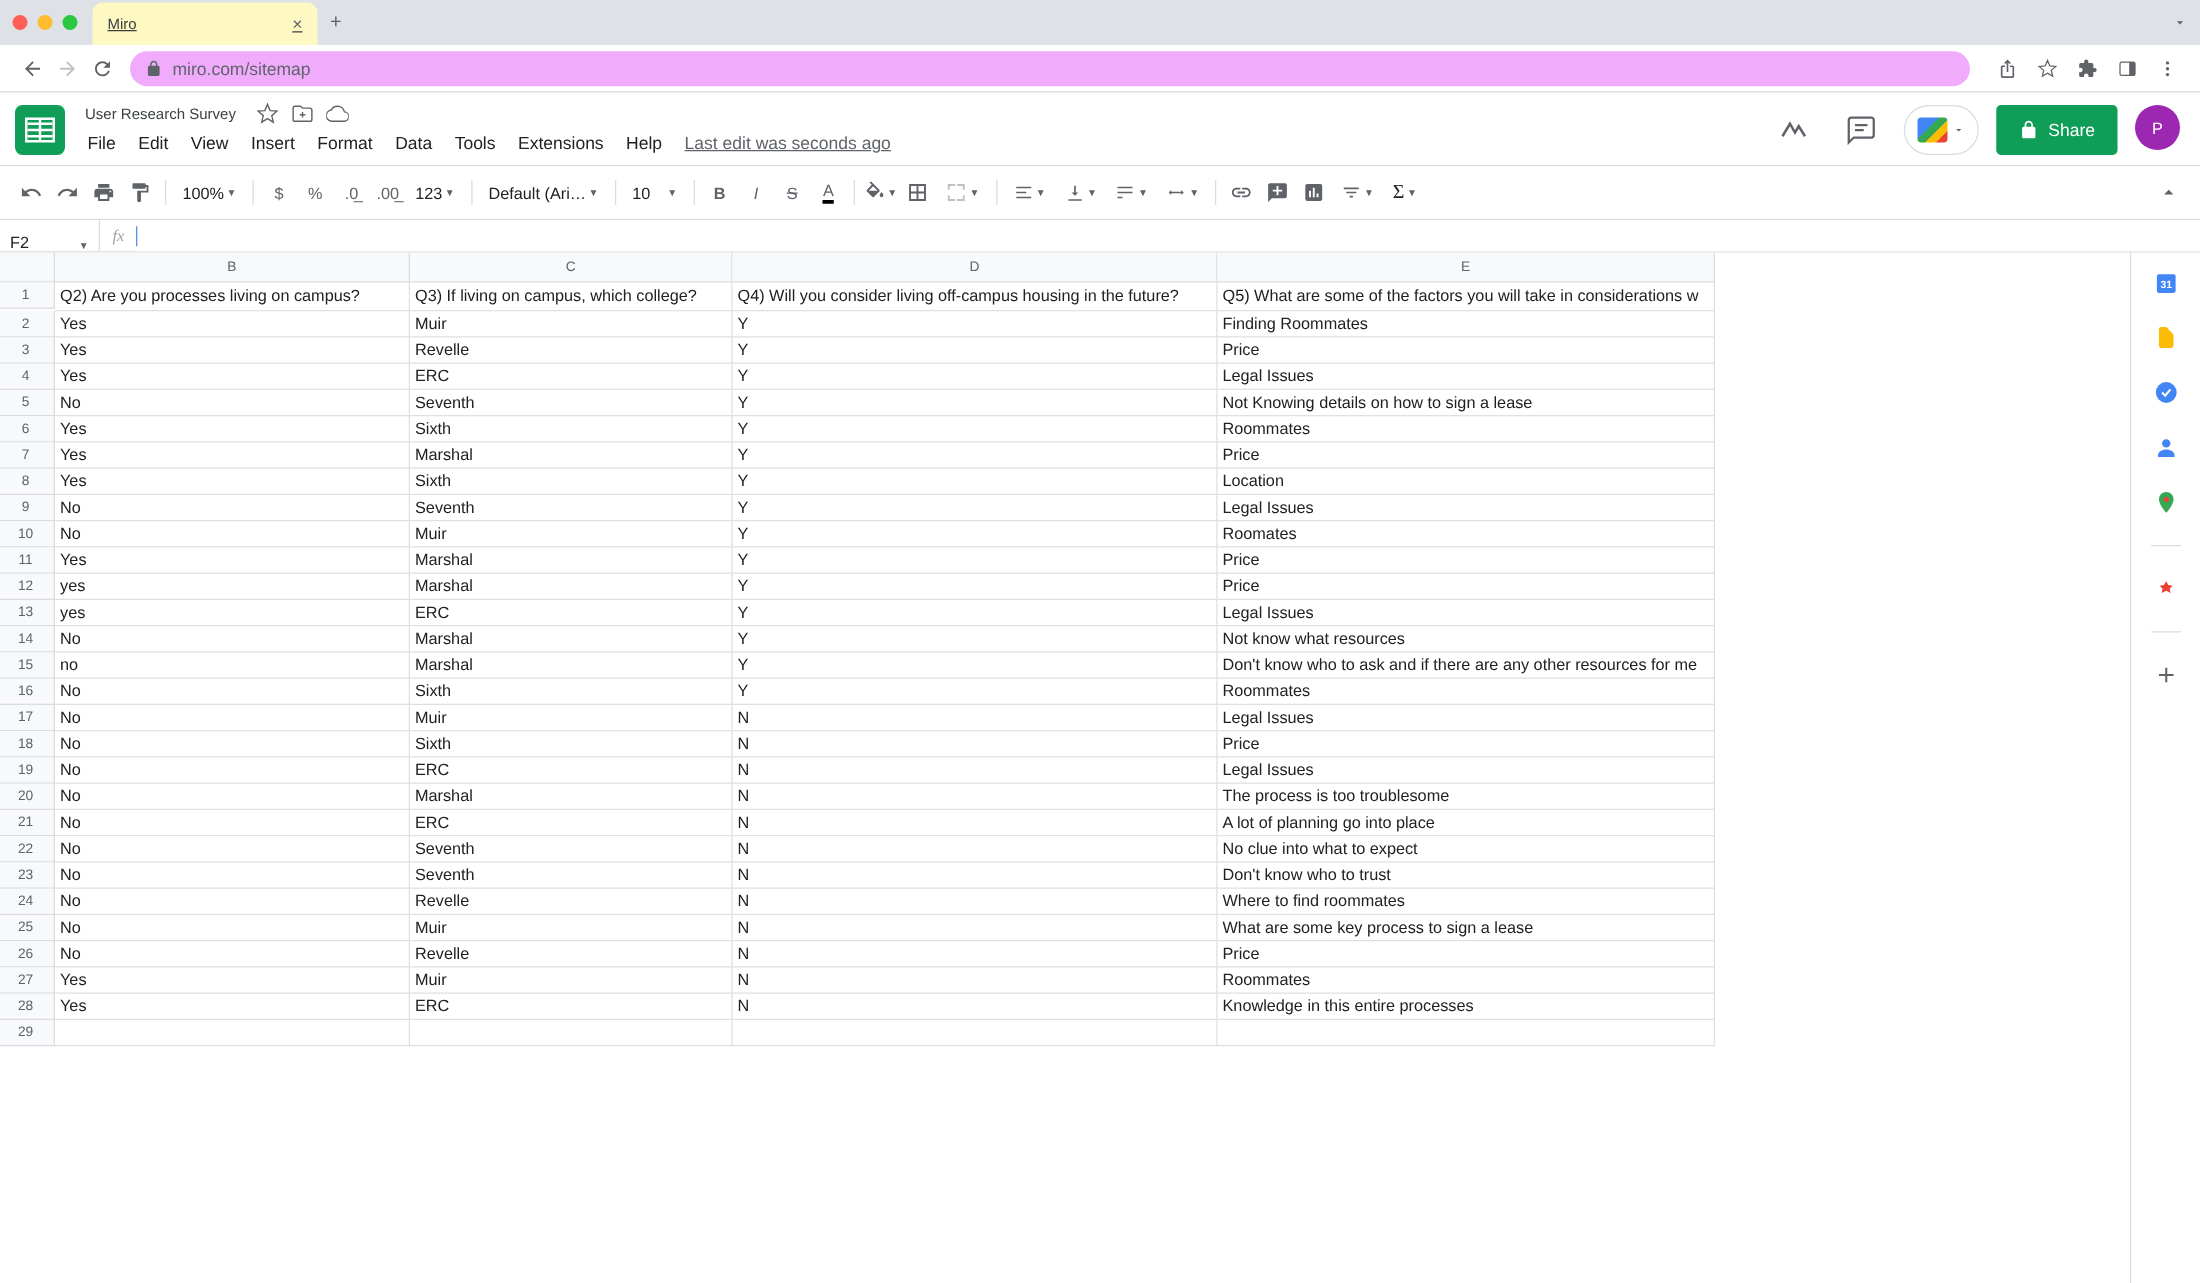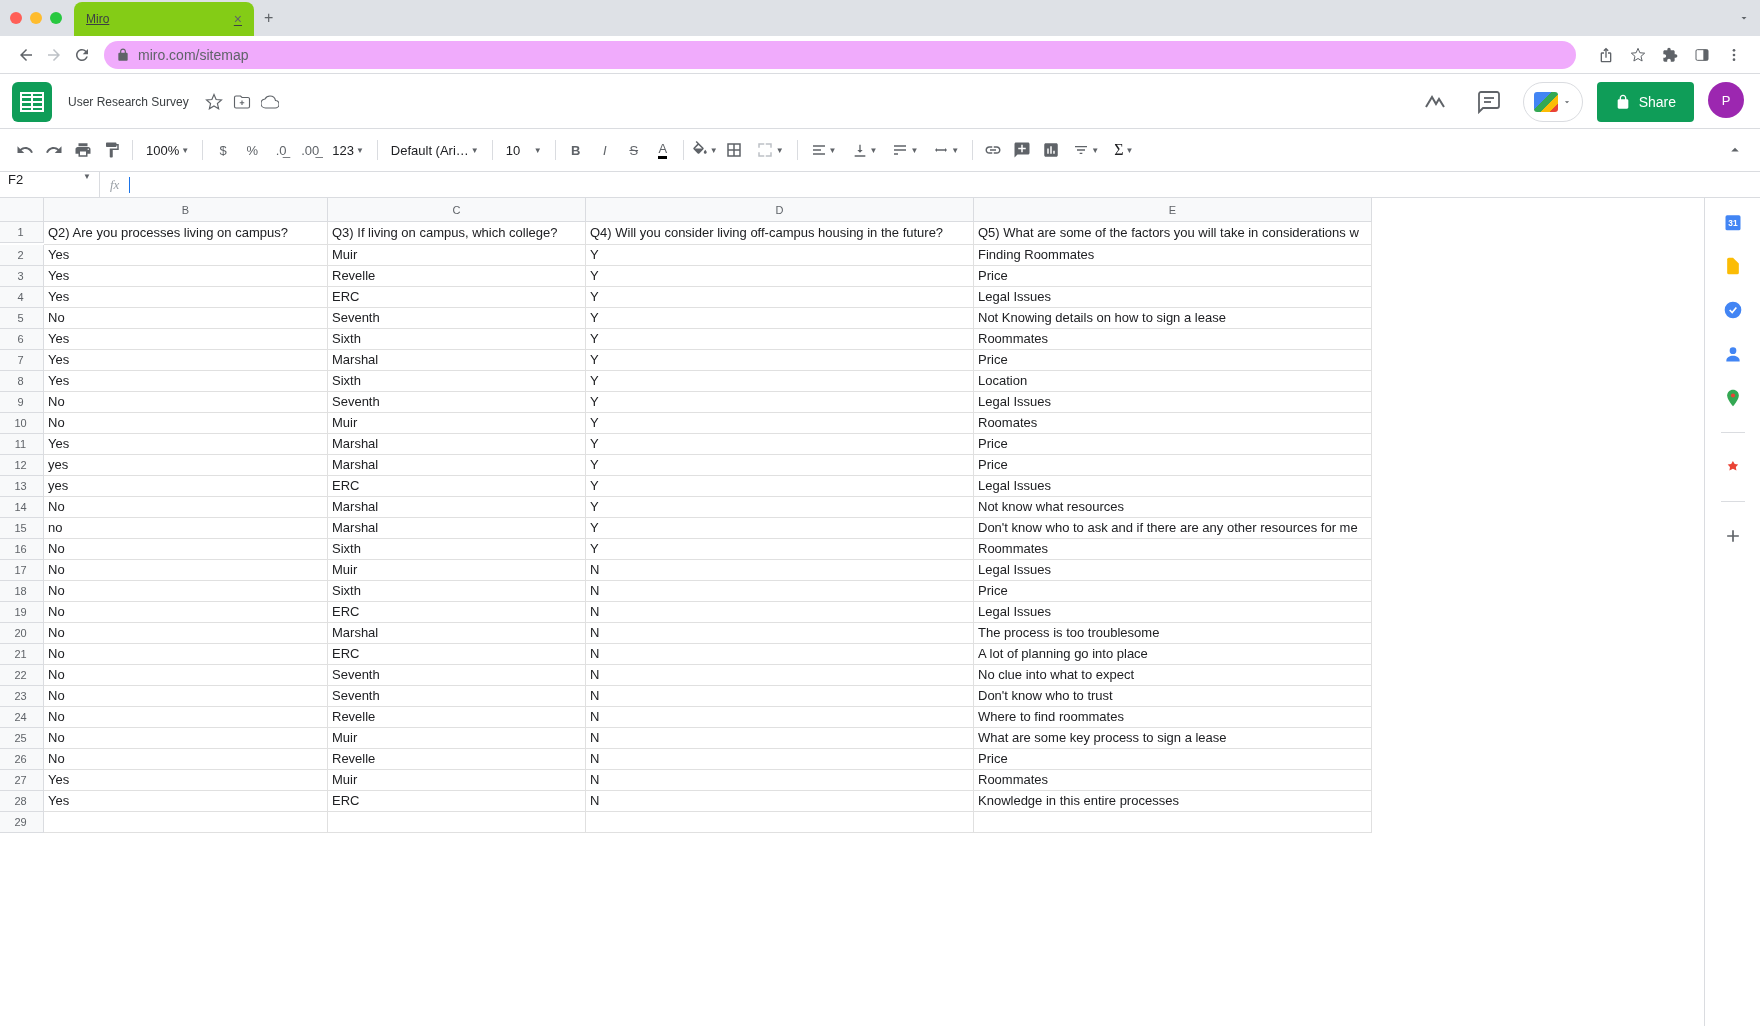--- a/index.html
+++ b/index.html
@@ -5,21 +5,21 @@
 * { box-sizing: border-box; margin: 0; padding: 0; }
 body { font-family: Arial, sans-serif; font-size: 13px; color: #202124; background: #fff; overflow: hidden; }
 
 
 .browser-chrome { background: #dee1e6; height: 36px; display: flex; align-items: center; padding: 0 10px; }
 .traffic-lights { display: flex; gap: 8px; margin-right: 12px; }
 .tl { width: 12px; height: 12px; border-radius: 50%; }
 .tl-red { background: #ff5f57; }
 .tl-yellow { background: #febc2e; }
 .tl-green { background: #28c840; }
-.tab { background: #84cc16; border-radius: 8px 8px 0 0; padding: 8px 12px; display: flex; align-items: center; gap: 8px; min-width: 180px; height: 34px; margin-top: 2px; font-size: 12px; color: #3c4043; text-decoration: underline; }
+.tab { background: #fef9c3; border-radius: 8px 8px 0 0; padding: 8px 12px; display: flex; align-items: center; gap: 8px; min-width: 180px; height: 34px; margin-top: 2px; font-size: 12px; color: #3c4043; text-decoration: underline; }
 .tab-close { margin-left: auto; color: #5f6368; cursor: pointer; font-size: 14px; }
 .new-tab { margin-left: 10px; color: #5f6368; font-size: 16px; cursor: pointer; }
 .chevron-tabs { margin-left: auto; color: #5f6368; cursor: pointer; }
 
 .addr-bar { background: #fff; height: 38px; display: flex; align-items: center; padding: 0 12px; border-bottom: 1px solid #dadce0; }
 .nav-btn { width: 28px; height: 28px; display: flex; align-items: center; justify-content: center; color: #5f6368; cursor: pointer; border-radius: 50%; }
 .addr-field { flex: 1; margin: 0 8px; background: #f0abfc; border-radius: 14px; height: 28px; display: flex; align-items: center; padding: 0 12px; color: #5f6368; font-size: 14px; }
 .addr-icons { display: flex; gap: 4px; margin-left: 8px; }
 
 
@@ -49,21 +49,21 @@
 .tb-btn { min-width: 26px; height: 26px; display: flex; align-items: center; justify-content: center; cursor: pointer; border-radius: 2px; color: #5f6368; }
 .tb-sep { width: 1px; height: 20px; background: #dadce0; margin: 0 4px; }
 .tb-dd { display: flex; align-items: center; gap: 2px; padding: 0 6px; height: 26px; cursor: pointer; border-radius: 2px; }
 .dd-arrow { font-size: 8px; color: #5f6368; }
 .font-dd { min-width: 90px; justify-content: space-between; }
 .size-dd { min-width: 48px; justify-content: space-between; }
 .collapse-btn { margin-left: auto; }
 
 
 .formula-row { height: 26px; display: flex; align-items: center; border-bottom: 1px solid #dadce0; }
-.name-box { width: 100px; padding: 0 8px; display: flex; align-items: flex-start; justify-content: space-between; height: 100%; border-right: 1px solid #dadce0; }
+.name-box { width: 80px; padding: 0 8px; display: flex; align-items: flex-end; justify-content: space-between; height: 100%; border-right: 1px solid #dadce0; }
 .fx-label { padding: 0 10px; color: #9aa0a6; font-style: italic; font-family: serif; }
 .fx-input { flex: 1; border: none; outline: none; height: 100%; padding: 0 4px; }
 .fx-cursor { width: 1px; height: 16px; background: #1a73e8; }
 
 
 .grid-wrap { display: flex; height: calc(100vh - 178px); }
 .grid-scroll { flex: 1; overflow: hidden; position: relative; }
 .grid { display: grid; grid-template-columns: 44px 284px 258px 388px 398px; }
 .col-hdr, .row-hdr, .corner { background: #f8f9fa; border-right: 1px solid #dadce0; border-bottom: 1px solid #dadce0; display: flex; align-items: center; justify-content: center; font-size: 11px; color: #5f6368; padding: 3px 0; cursor: pointer; }
 .corner { height: 24px; }
@@ -171,20 +171,32 @@
             <path fill="none" stroke="#5f6368" stroke-width="1.5" d="M10 4H4c-1.1 0-2 .9-2 2v12c0 1.1.9 2 2 2h16c1.1 0 2-.9 2-2V8c0-1.1-.9-2-2-2h-8l-2-2z"></path>
             <path stroke="#5f6368" stroke-width="1.5" d="M12 10v6m-3-3h6"></path>
           </svg>
         </span>
       <span class="title-icon">
           <svg width="18" height="18" viewBox="0 0 24 24">
             <path fill="none" stroke="#5f6368" stroke-width="1.5" d="M19.35 10.04C18.67 6.59 15.64 4 12 4 9.11 4 6.6 5.64 5.35 8.04 2.34 8.36 0 10.91 0 14c0 3.31 2.69 6 6 6h13c2.76 0 5-2.24 5-5 0-2.64-2.05-4.78-4.65-4.96z"></path>
           </svg>
         </span>
     </div>
+    <div class="menu-row" id="menu-bar">
+        <span class="menu-item">File</span>
+        <span class="menu-item">Edit</span>
+        <span class="menu-item">View</span>
+        <span class="menu-item">Insert</span>
+        <span class="menu-item">Format</span>
+        <span class="menu-item">Data</span>
+        <span class="menu-item">Tools</span>
+        <span class="menu-item">Extensions</span>
+        <span class="menu-item">Help</span>
+        <span class="last-edit">Last edit was seconds ago</span>
+      </div>
   </div>
   <div class="header-right">
     <div class="hdr-icon">
         <svg width="24" height="24" viewBox="0 0 24 24">
           <path fill="none" stroke="#5f6368" stroke-width="2" d="M3 17l6-10 4 7 3-5 5 8"></path>
         </svg>
       </div>
     <div class="hdr-icon">
         <svg width="24" height="24" viewBox="0 0 24 24">
           <path fill="none" stroke="#5f6368" stroke-width="1.8" d="M20 2H4c-1.1 0-2 .9-2 2v18l4-4h14c1.1 0 2-.9 2-2V4c0-1.1-.9-2-2-2z"></path>

